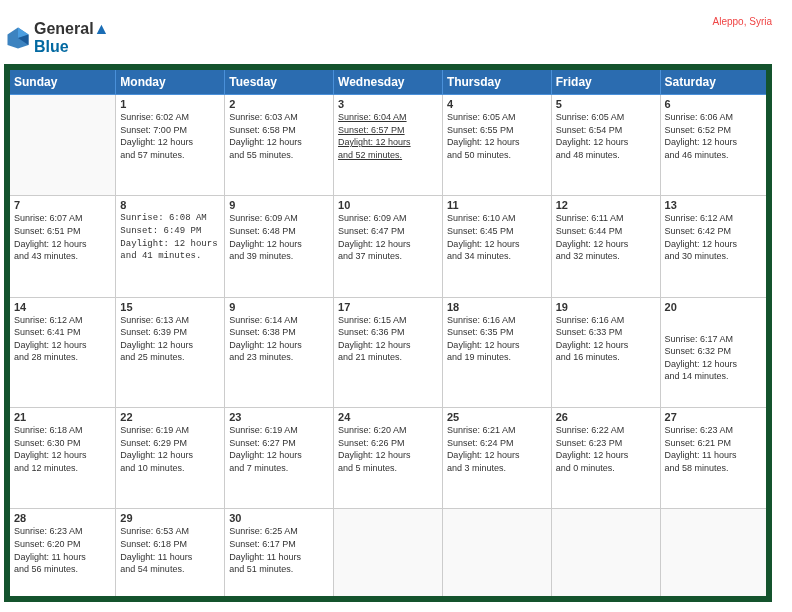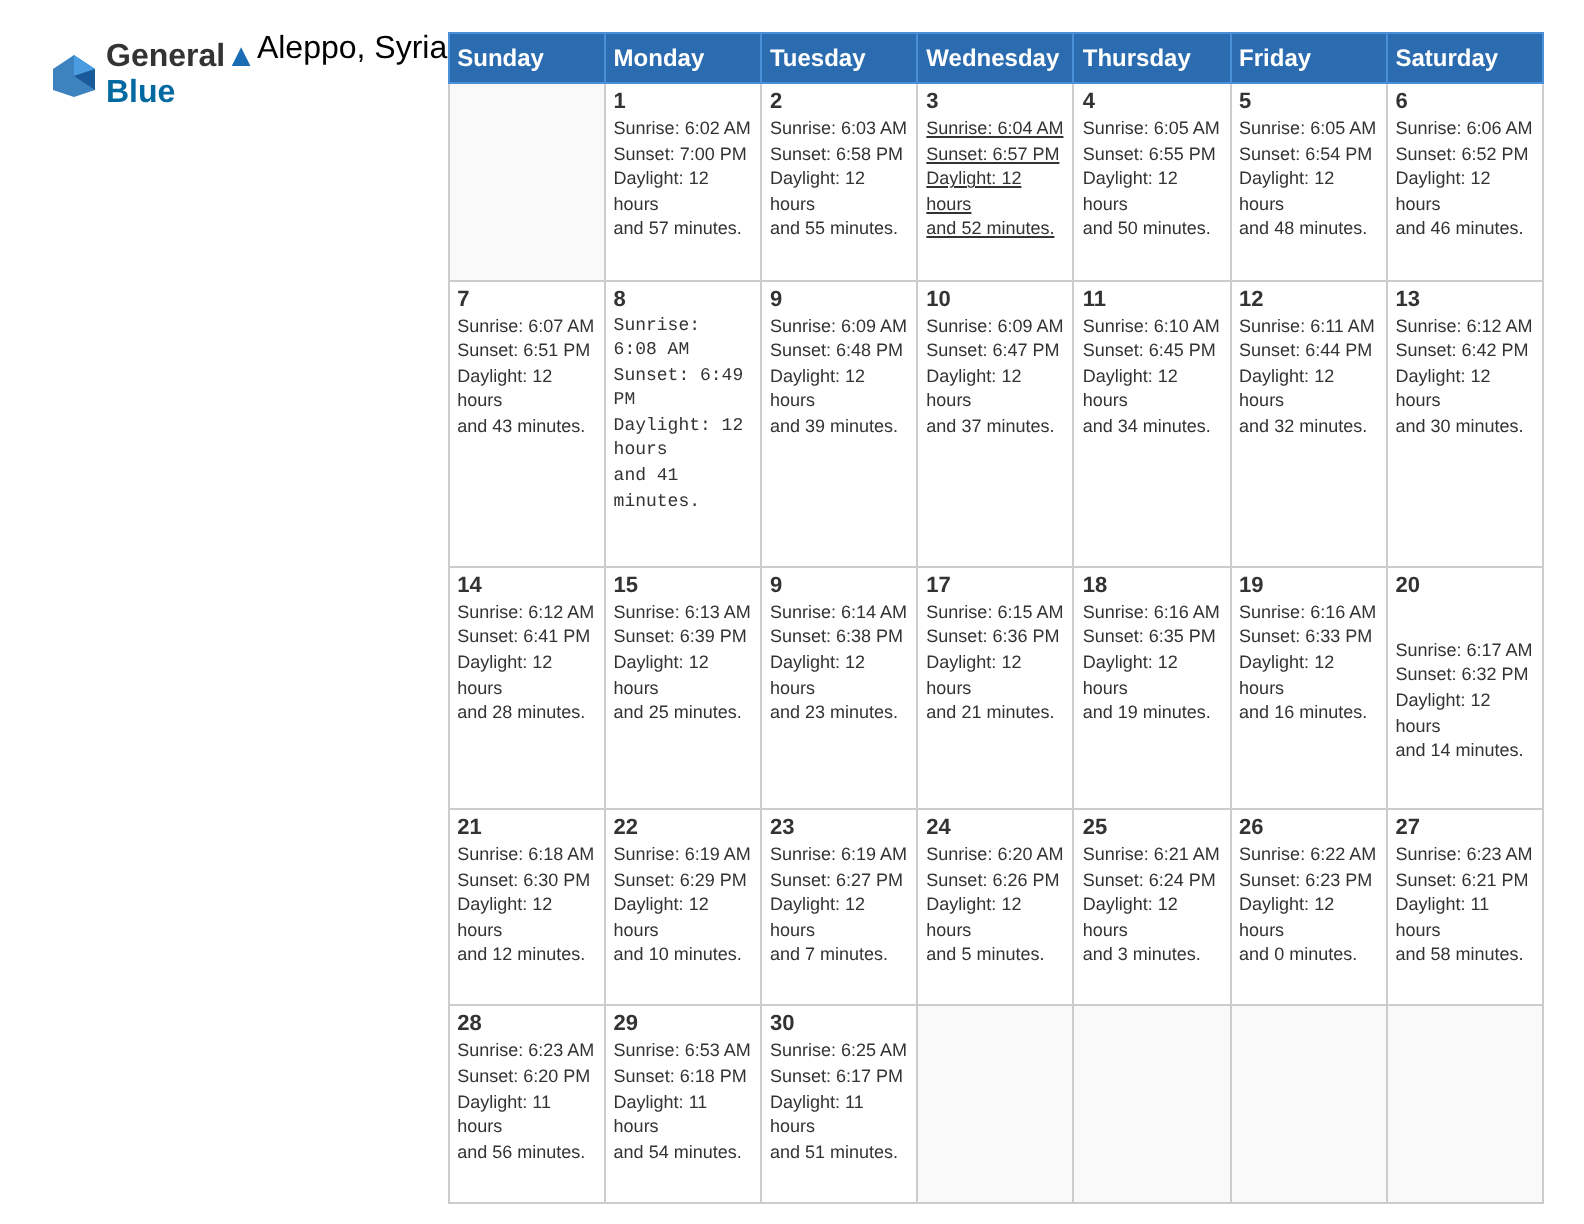--- a/index.html
+++ b/index.html
@@ -6,23 +6,23 @@
     body {
       font-family: Arial, sans-serif;
       background: #fff;
       width: 792px;
       height: 612px;
       overflow: hidden;
     }
     .page {
       width: 792px;
       height: 612px;
-      padding: 16px 20px 10px 23px;
+      padding: 16px 20px 10px 4px;
       display: flex;
-      flex-direction: row;
+      flex-direction: column;
     }
     .header {
       display: flex;
       align-items: flex-start;
       justify-content: space-between;
       margin-bottom: 8px;
     }
     .logo {
       display: flex;
       align-items: center;
@@ -39,26 +39,26 @@
     .title-area {
       text-align: right;
     }
     .month-title {
       font-size: 36px;
       font-weight: bold;
       color: #333;
       line-height: 1.1;
     }
     .subtitle {
-      font-size: 16px;
-      color: #000000;
+      font-size: 10px;
+      color: #ef4444;
     }
     .calendar {
       flex: 1;
-      border: 1px solid #14532d;
+      border: 6px solid #14532d;
       border-collapse: collapse;
       width: 100%;
       table-layout: fixed;
     }
     .calendar th {
       background: #2b6cb0;
       color: #fff;
       font-size: 12px;
       font-weight: bold;
       padding: 5px 4px;

